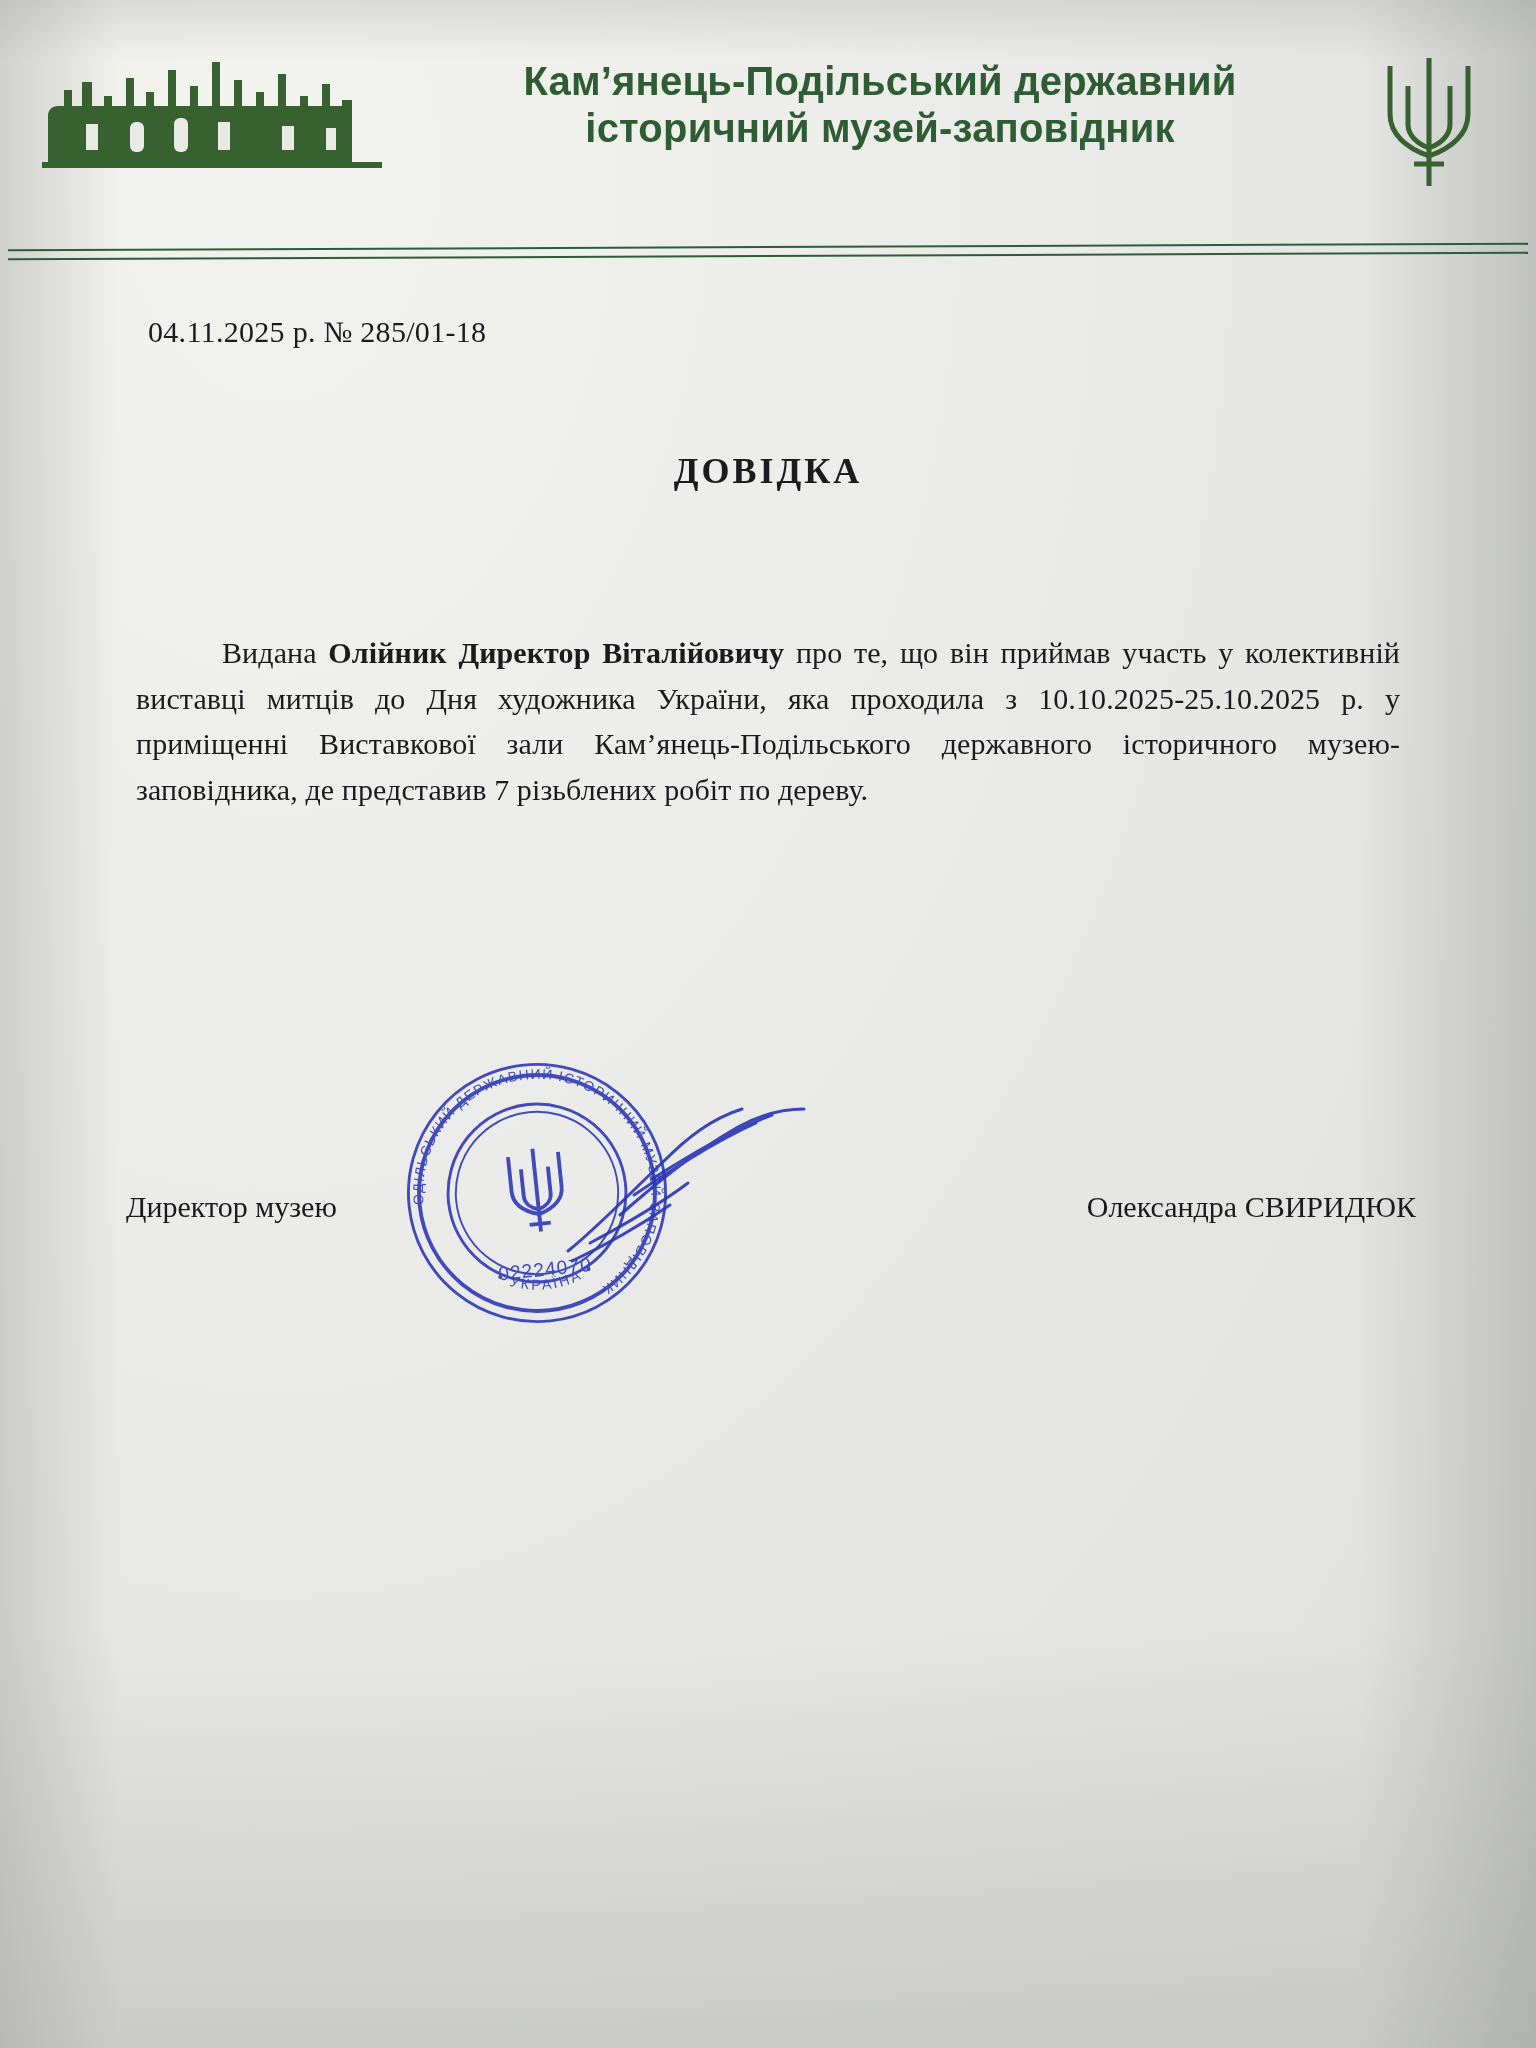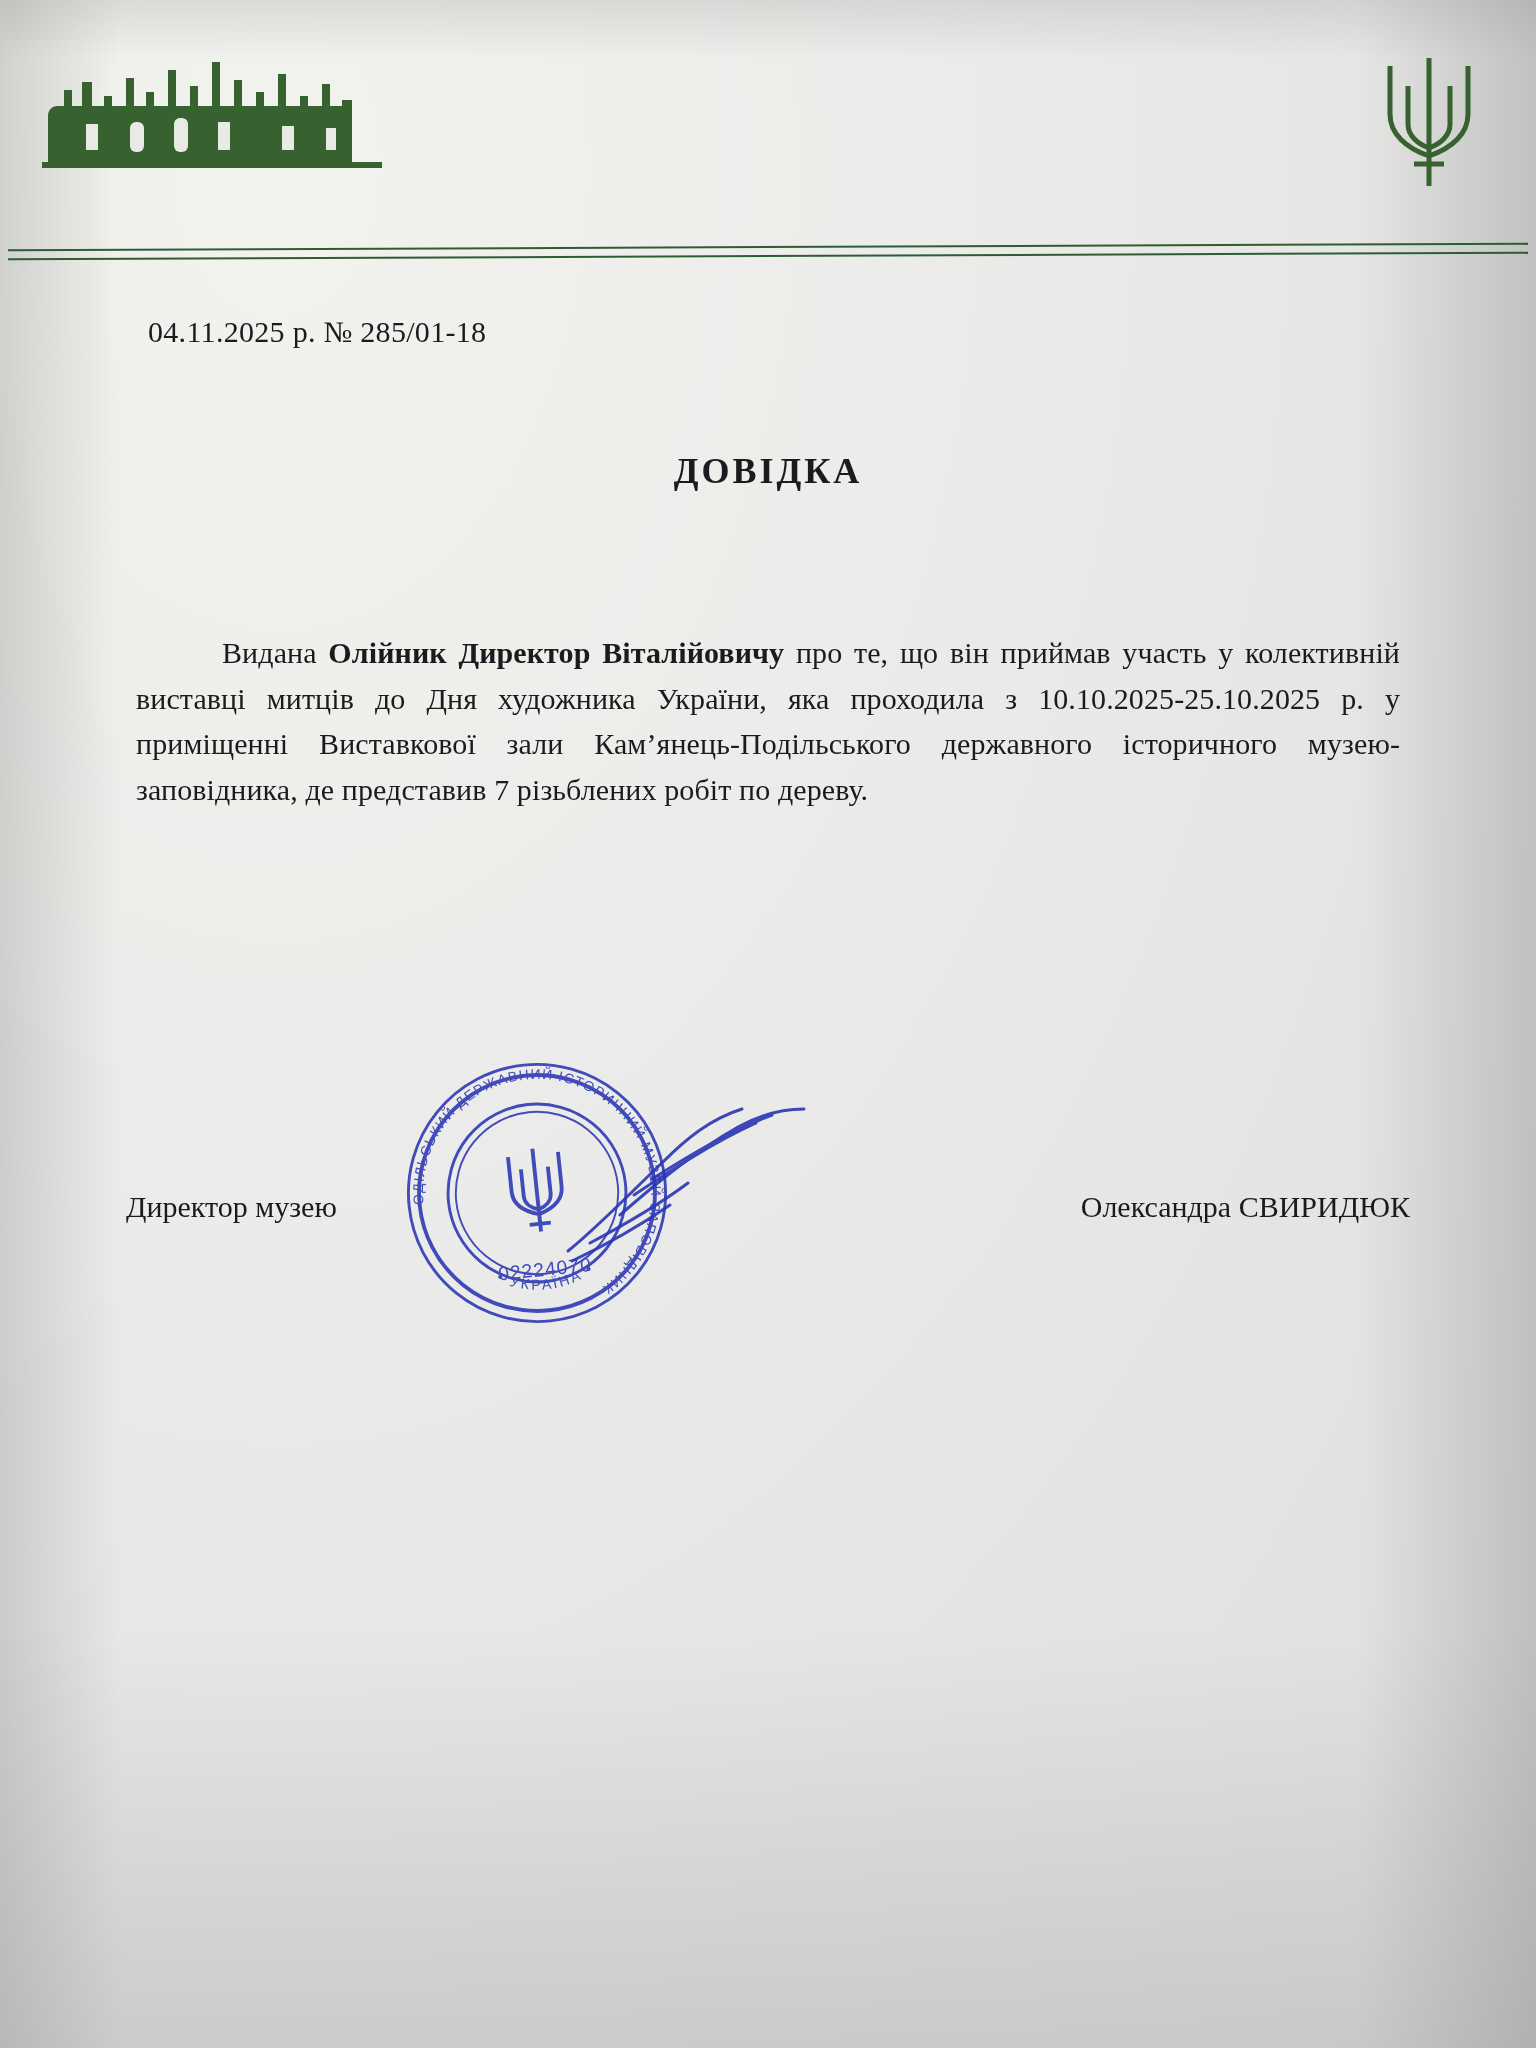--- a/index.html
+++ b/index.html
@@ -136,21 +136,21 @@
     text-align: justify;
     text-indent: 86px;
     letter-spacing: 0.1px;
   }
   .doc-body b { font-weight: bold; }
 
   
   .sign-row {
     position: absolute;
     left: 126px;
-    right: 126px;
+    right: 120px;
     top: 1190px;
     display: flex;
     justify-content: space-between;
     align-items: baseline;
     font-size: 30px;
   }
 
   
   .stamp {
     position: absolute;
@@ -198,20 +198,22 @@
         <rect x="44" y="72" width="12" height="26"></rect>
         <rect x="88" y="70" width="14" height="30" rx="6"></rect>
         <rect x="132" y="66" width="14" height="34" rx="6"></rect>
         <rect x="176" y="70" width="12" height="28"></rect>
         <rect x="240" y="74" width="12" height="24"></rect>
         <rect x="284" y="76" width="10" height="22"></rect>
       </g>
     </svg>
 
     <div class="org-block">
+      <div class="org-name">Кам’янець-Подільський державний
+історичний музей-заповідник</div>
     </div>
 
     <svg class="trident" viewBox="0 0 110 140">
       <g fill="none" stroke="#37612f" stroke-width="5" stroke-linejoin="round">
         <path d="M55,6 L55,134"></path>
         <path d="M16,14 L16,62 C16,82 32,96 55,104"></path>
         <path d="M94,14 L94,62 C94,82 78,96 55,104"></path>
         <path d="M34,34 L34,72 C34,84 44,92 55,96"></path>
         <path d="M76,34 L76,72 C76,84 66,92 55,96"></path>
         <path d="M40,112 L70,112"></path>

